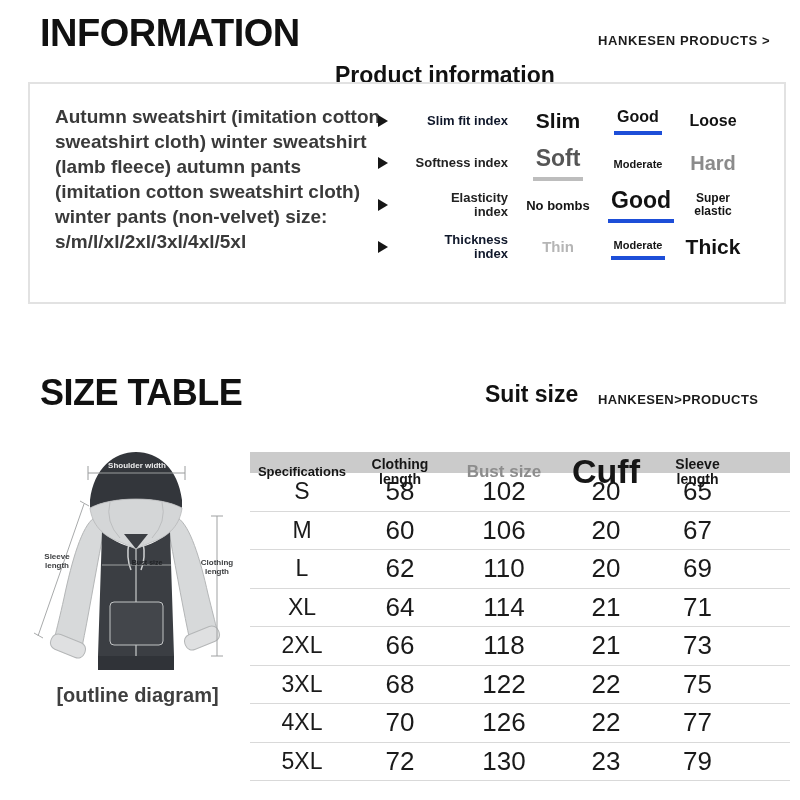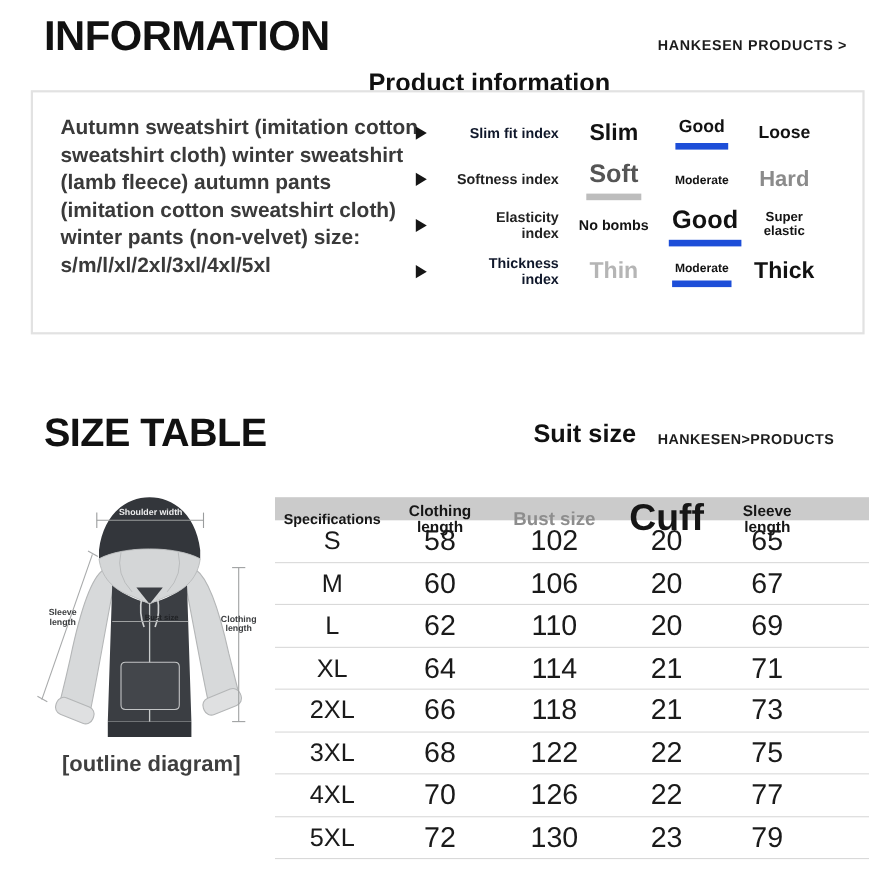--- a/index.html
+++ b/index.html
@@ -19,32 +19,32 @@
 
   .idx-wrap{left:378px;top:100px;width:396px;}
   .idx-row{display:grid;grid-template-columns:16px 114px 100px 60px 90px;height:42px;align-items:center;}
   .tri{width:0;height:0;border-left:10px solid #161616;border-top:6px solid transparent;
        border-bottom:6px solid transparent;display:inline-block;justify-self:start;}
   .lbl{text-align:right;font-weight:bold;font-size:13px;color:#222;line-height:14px;}
   .lbl.gray{color:#0f172a;}
   .lbl .wrap{display:inline-block;max-width:70px;}
   .opt{text-align:center;}
   .val{font-weight:bold;}
-  .u{display:inline-block;padding:0 3px 5px;border-bottom:6px solid #1d4ed8;}
+  .u{display:inline-block;padding:0 3px 5px;border-bottom:4px solid #1d4ed8;}
   .u-light{border-bottom-color:#bdbdbd;}
   .v-slim{font-size:21px;color:#121212;}
   .v-good1{font-size:16px;color:#121212;}
   .v-loose{font-size:16px;color:#121212;text-align:right;}
   .v-soft{font-size:23px;color:#555555;}
   .v-tiny{font-size:11px;color:#141414;}
   .v-hard{font-size:20px;color:#8b8b8b;text-align:right;}
   .v-nobombs{font-size:13px;color:#141414;}
   .v-good2{font-size:23px;color:#121212;}
   .v-super{font-size:12px;color:#141414;line-height:13px;display:inline-block;max-width:56px;}
-  .v-thin{font-size:21px;color:#b5b5b5;text-align:right;}
+  .v-thin{font-size:15px;color:#b5b5b5;text-align:right;}
   .v-thick{font-size:21px;color:#121212;}
 
   
   .h2{left:40px;top:372px;font-size:36px;font-weight:bold;letter-spacing:-0.5px;color:#111;}
   .h2b{left:485px;top:381px;font-size:23px;font-weight:bold;color:#111;}
 
   
   .figure{left:30px;top:430px;width:210px;height:260px;}
   .figure svg{position:absolute;left:0;top:0;}
   .dlabel{position:absolute;font-weight:bold;}

